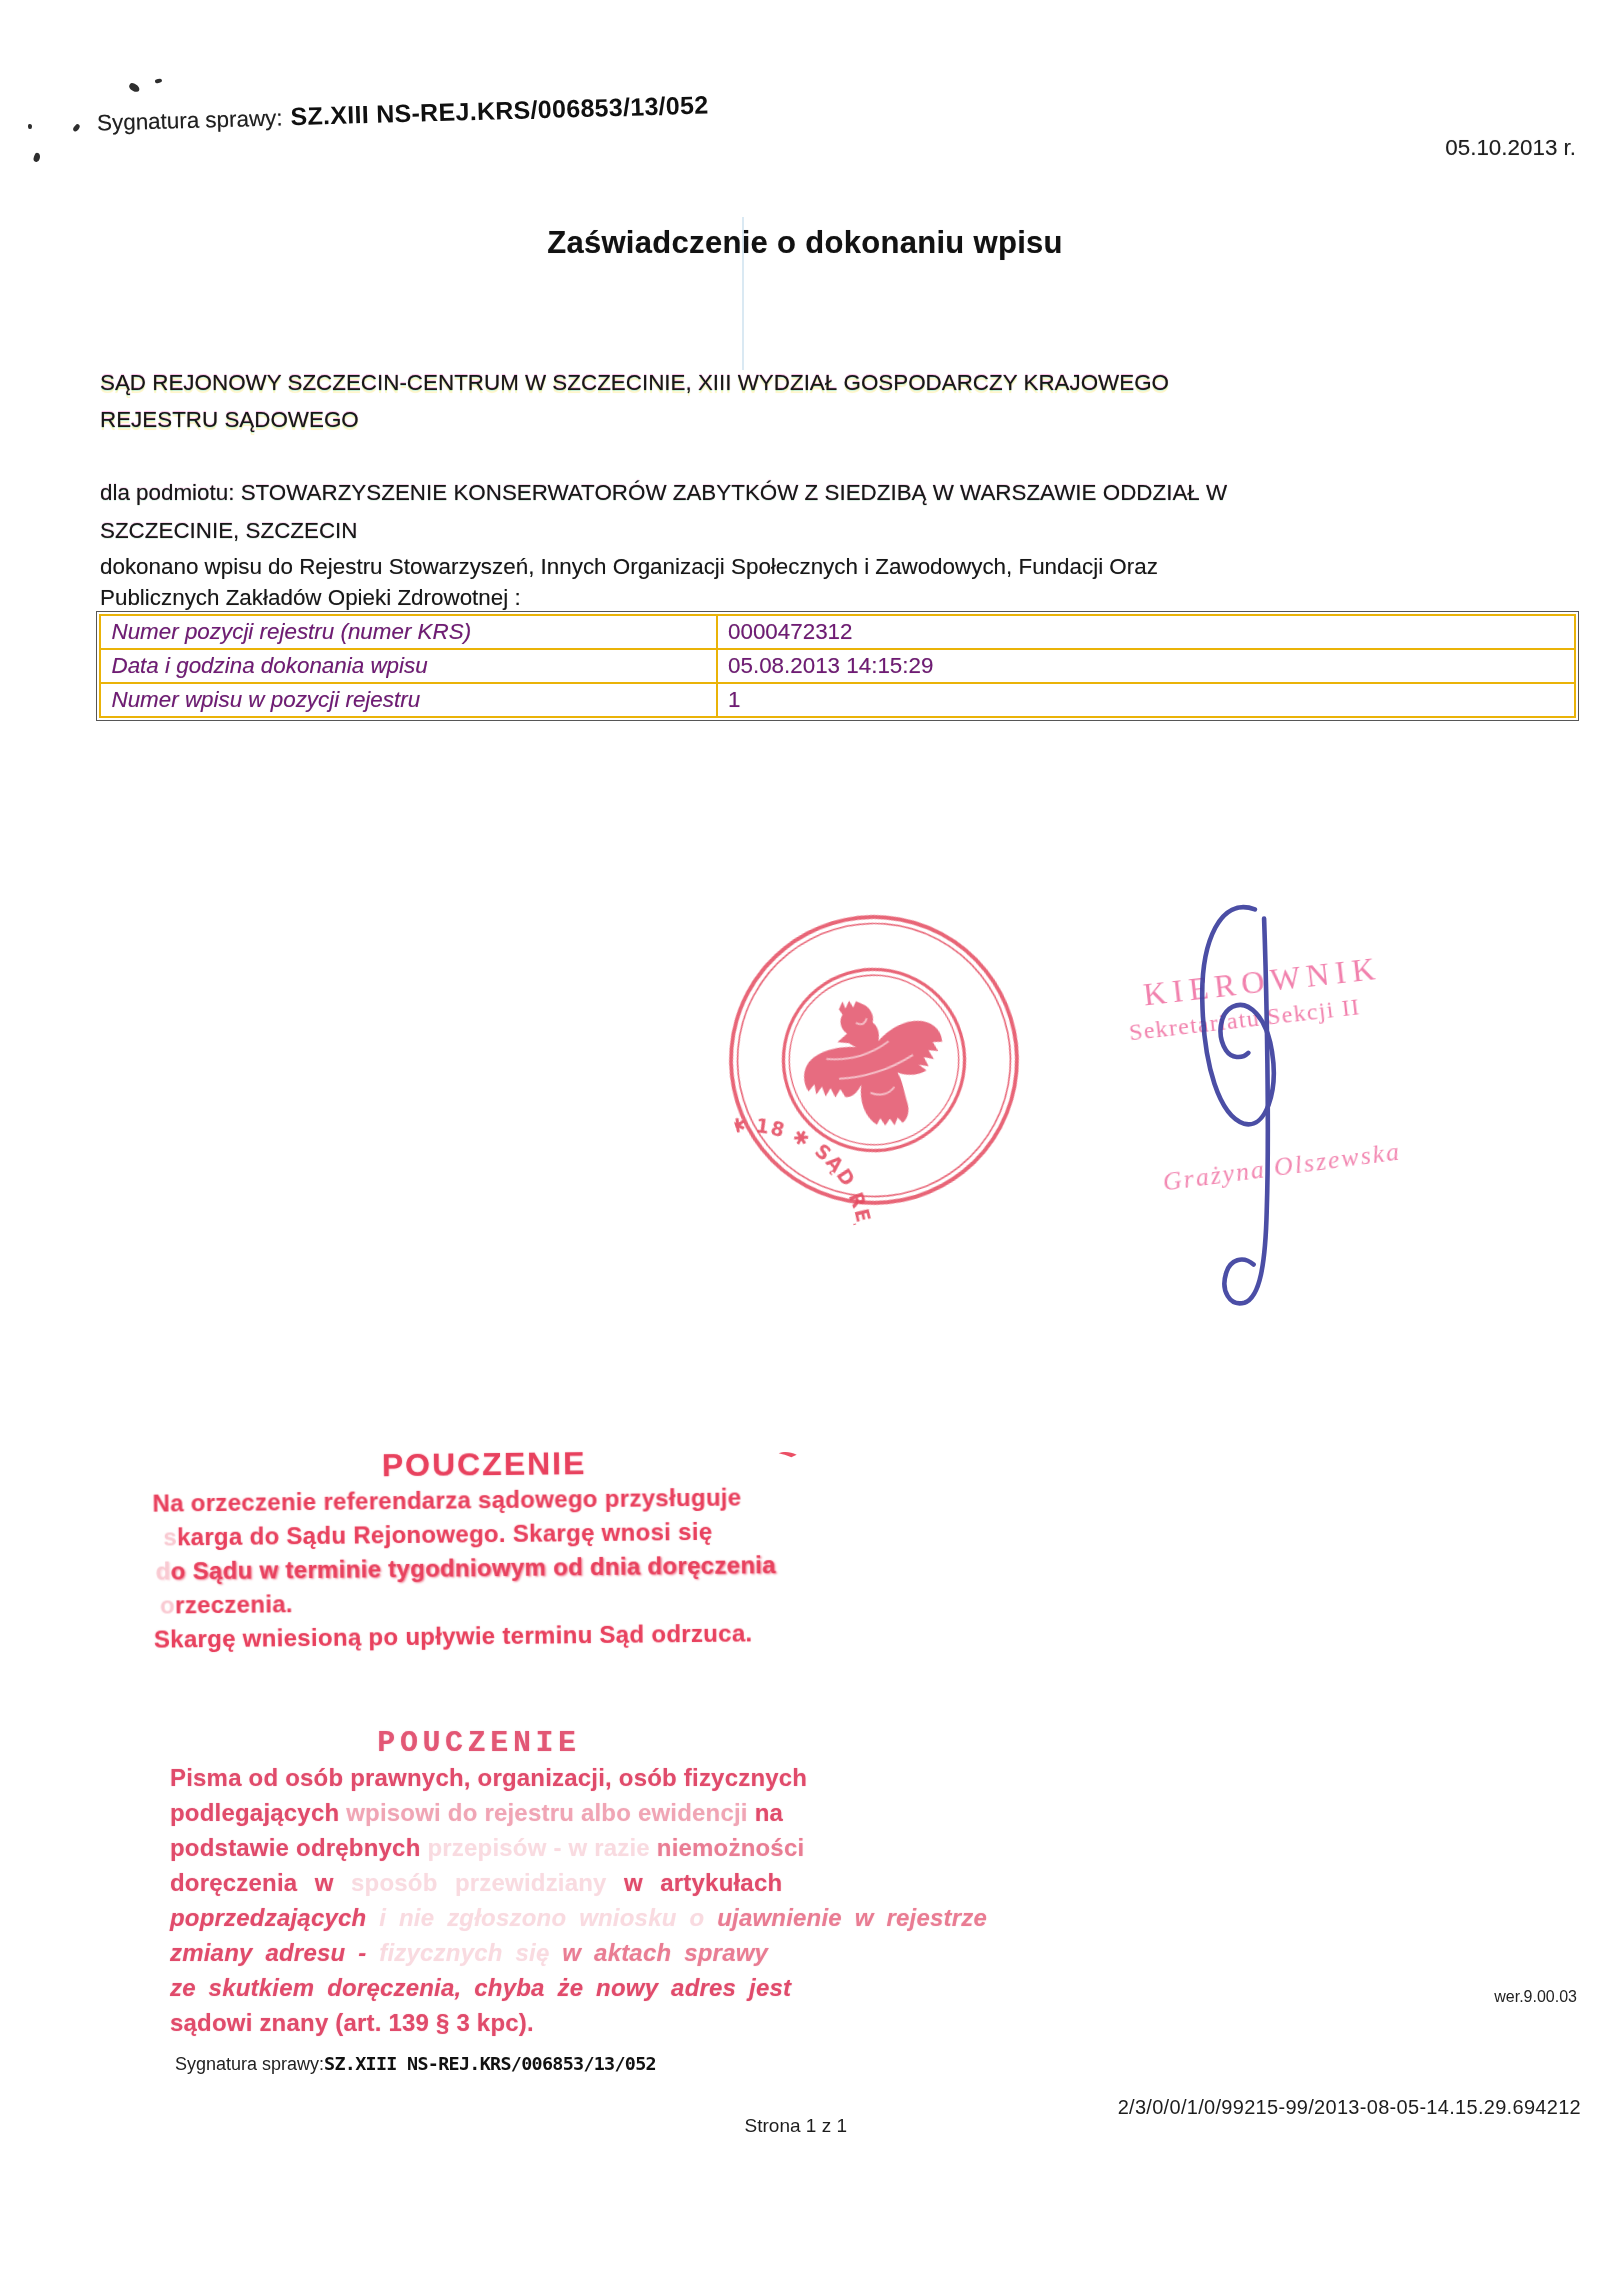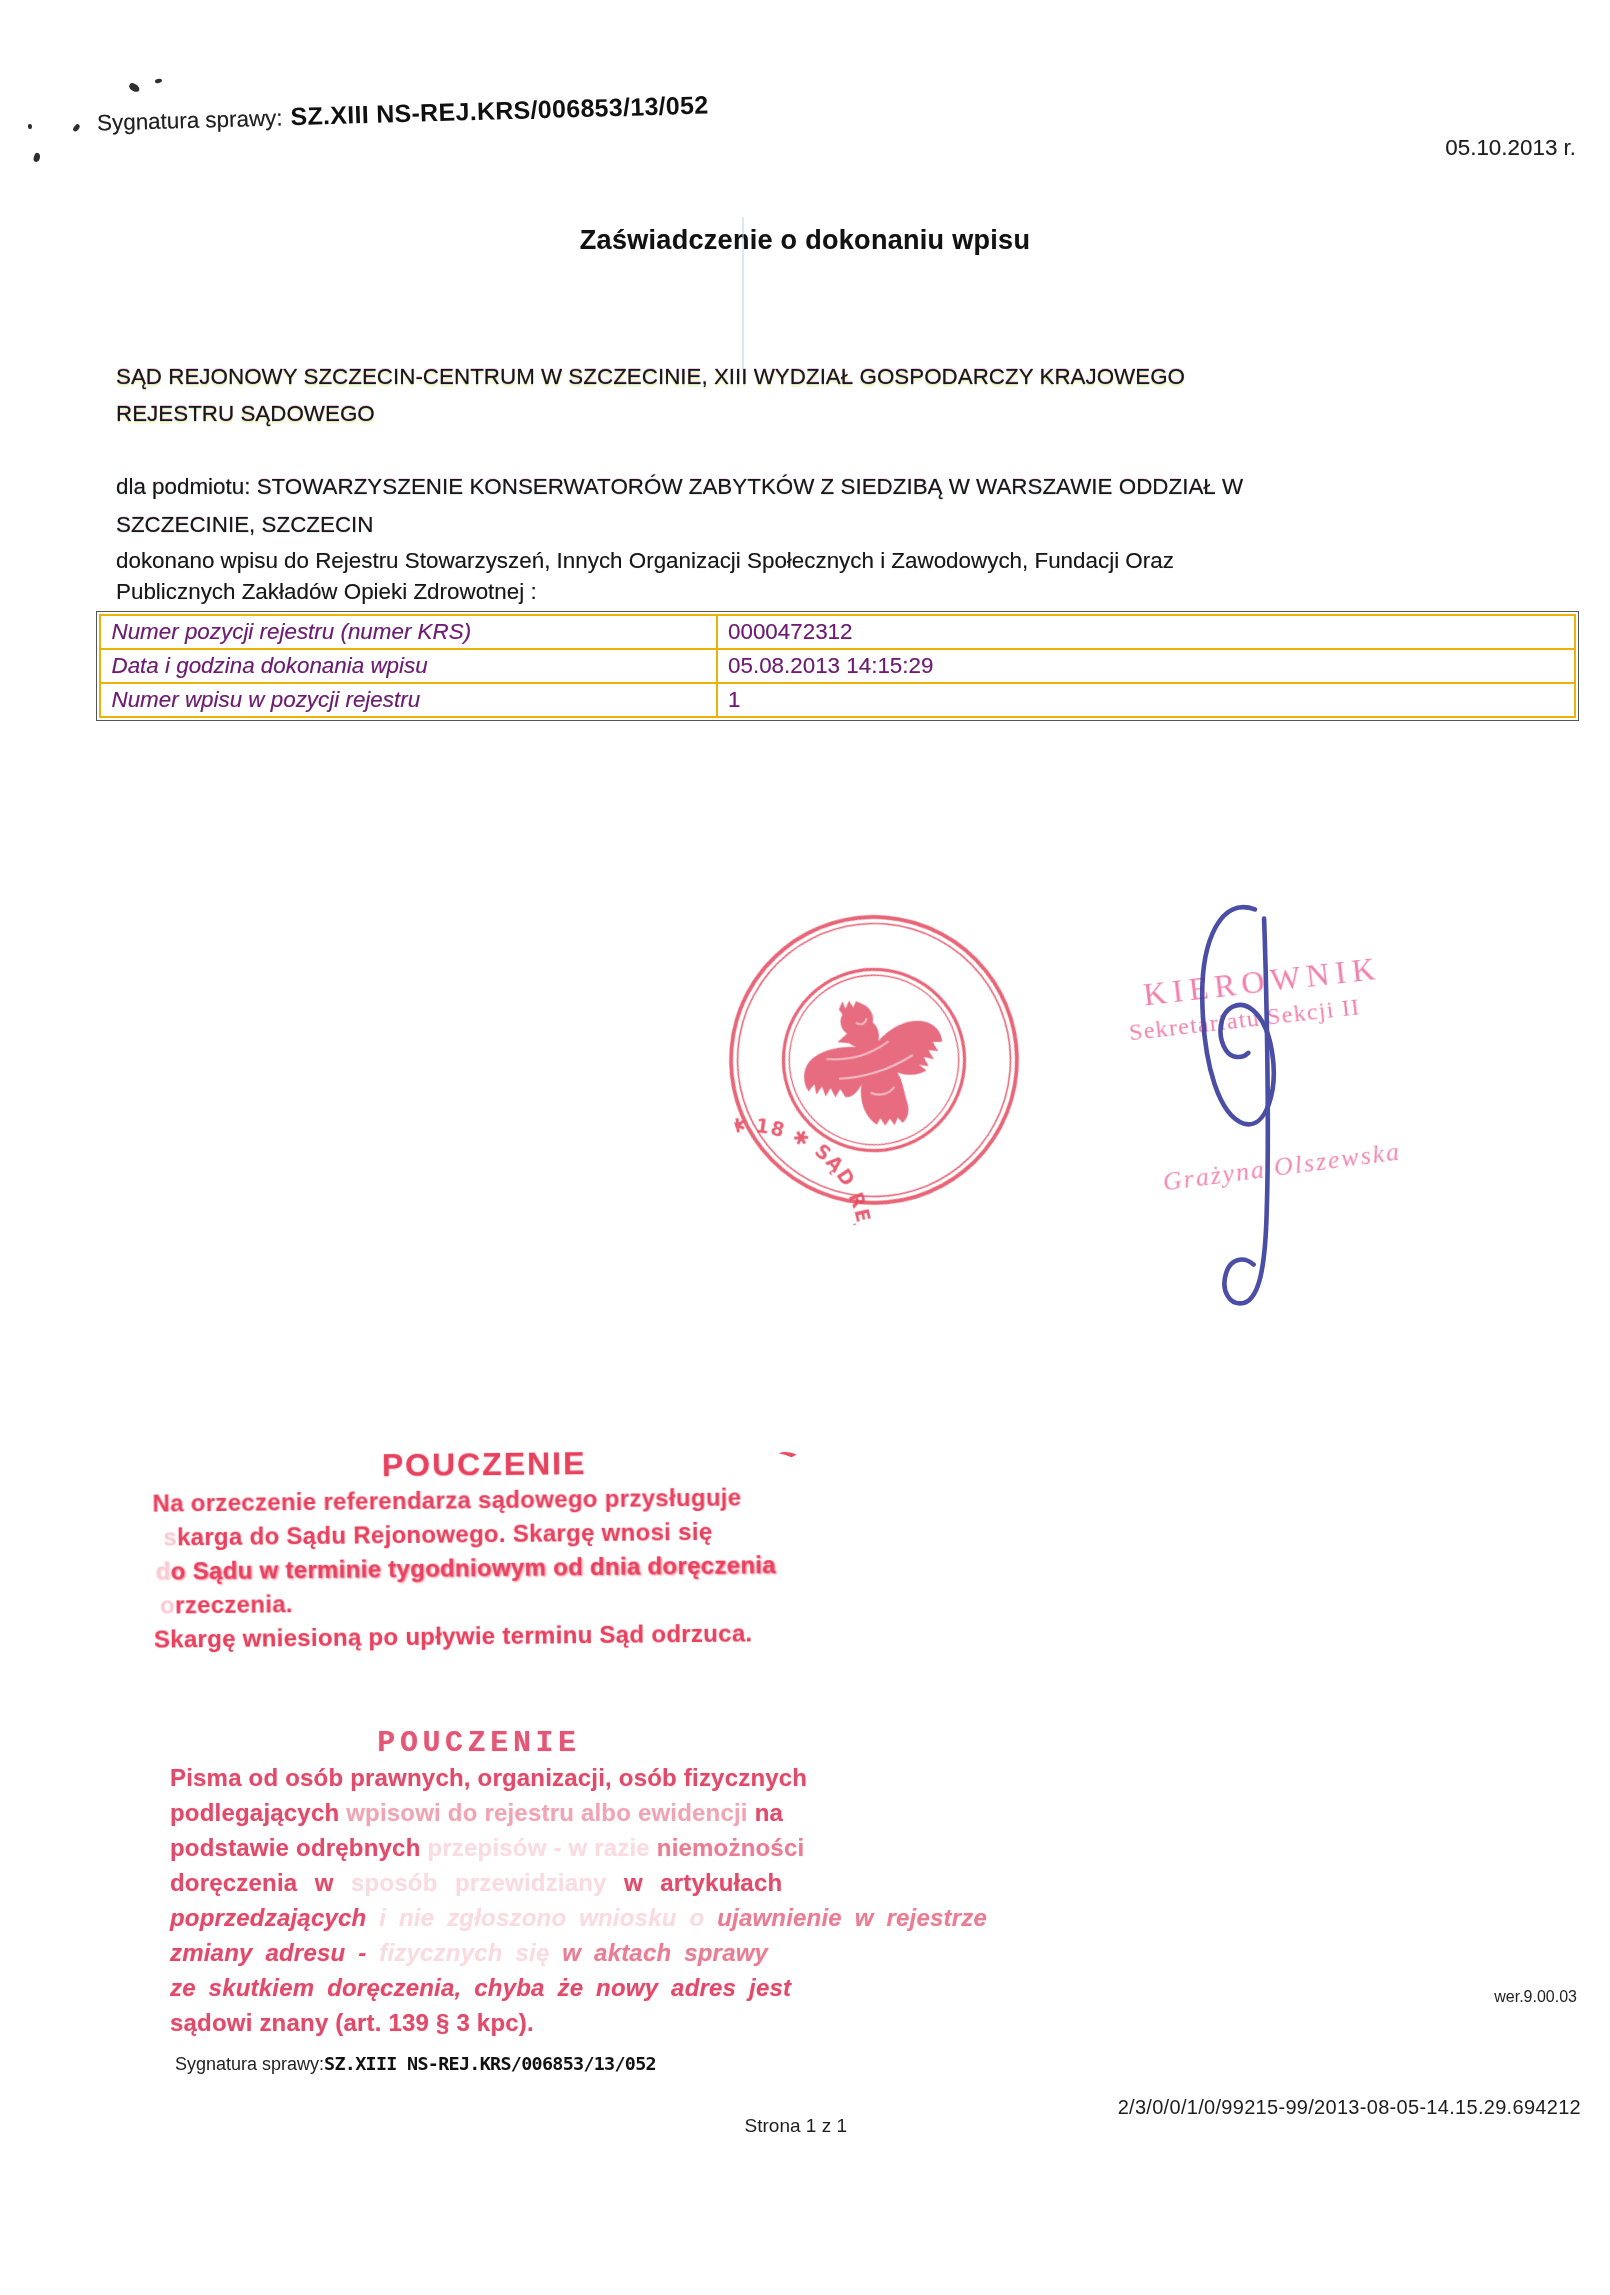--- a/index.html
+++ b/index.html
@@ -8,26 +8,26 @@
     font-family:"Liberation Sans","DejaVu Sans",sans-serif;color:#1b1b1b;
     overflow:hidden;
   }
   .abs{position:absolute;}
   .soft{text-shadow:0 0 0.7px rgba(0,0,0,.38);}
   
   .case-line{left:97px;top:99px;transform:rotate(-1.6deg);white-space:nowrap;}
   .case-line .lbl{font-size:22.4px;color:#202020;}
   .case-line .num{font-size:25px;font-weight:bold;margin-left:8px;letter-spacing:0.3px;color:#101010;}
   .doc-date{right:34px;top:135px;font-size:22.4px;color:#1f1f1f;}
-  .doc-title{left:0;right:0;top:225px;text-align:center;font-size:27px;font-weight:bold;letter-spacing:0.3px;color:#121212;}
+  .doc-title{left:0;right:0;top:225px;text-align:center;font-size:31px;font-weight:bold;letter-spacing:0.3px;color:#121212;}
   .scan-vline{left:742px;top:217px;width:2px;height:153px;background:#bcd7ea;opacity:.55;}
   
   .speck{background:#2e2e2e;border-radius:40% 60% 50% 50%;}
   
-  .para{left:116px;font-size:22.4px;color:#171717;white-space:nowrap;}
+  .para{left:100px;font-size:22.4px;color:#171717;white-space:nowrap;margin-top:6px;}
   .para .ln{display:block;}
   .fringe-strong{text-shadow:0 -1.3px 0.7px rgba(255,45,190,.30),0 1.3px 0.7px rgba(60,210,120,.30),0 2.6px 0.7px rgba(255,215,0,.22),0 0 0.7px rgba(0,0,0,.4);}
   .fringe-mild{text-shadow:0 -1.3px 0.7px rgba(255,45,190,.16),0 1.3px 0.7px rgba(80,200,130,.16),0 0 0.7px rgba(0,0,0,.4);}
   .p-court{top:358px;line-height:37px;}
   .p-subject{top:468px;line-height:38px;}
   .p-entry{top:545px;line-height:31px;}
   
   .krs-table{
     left:99px;top:614px;width:1477px;border-collapse:collapse;
     border:2px solid #141414;outline:1.3px solid rgba(30,30,30,.75);outline-offset:2px;

